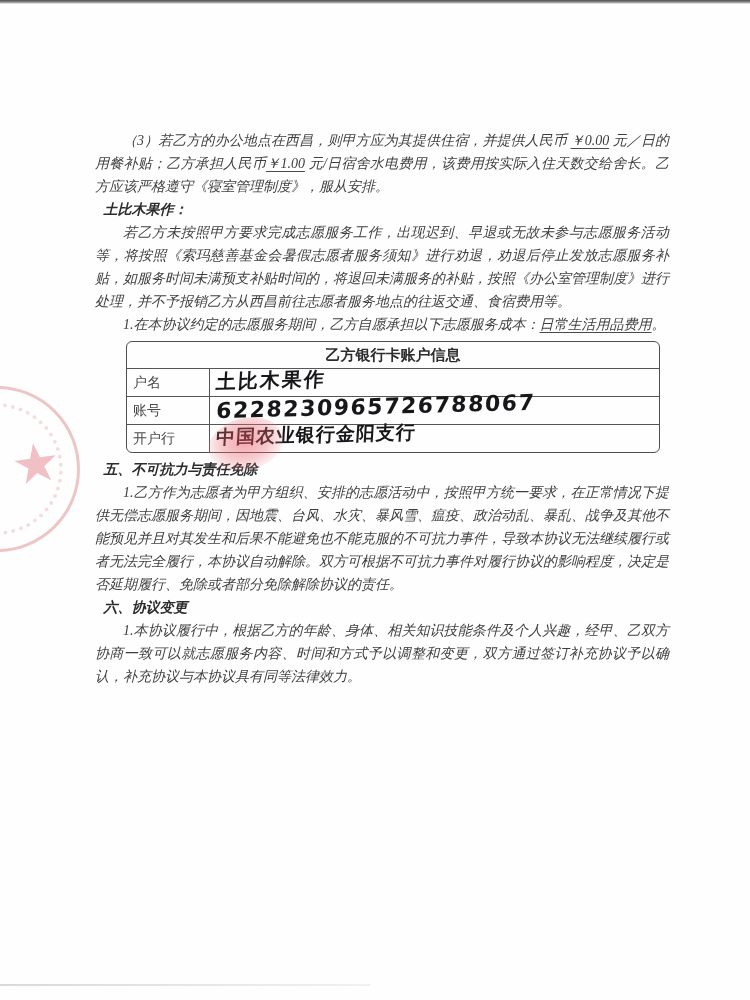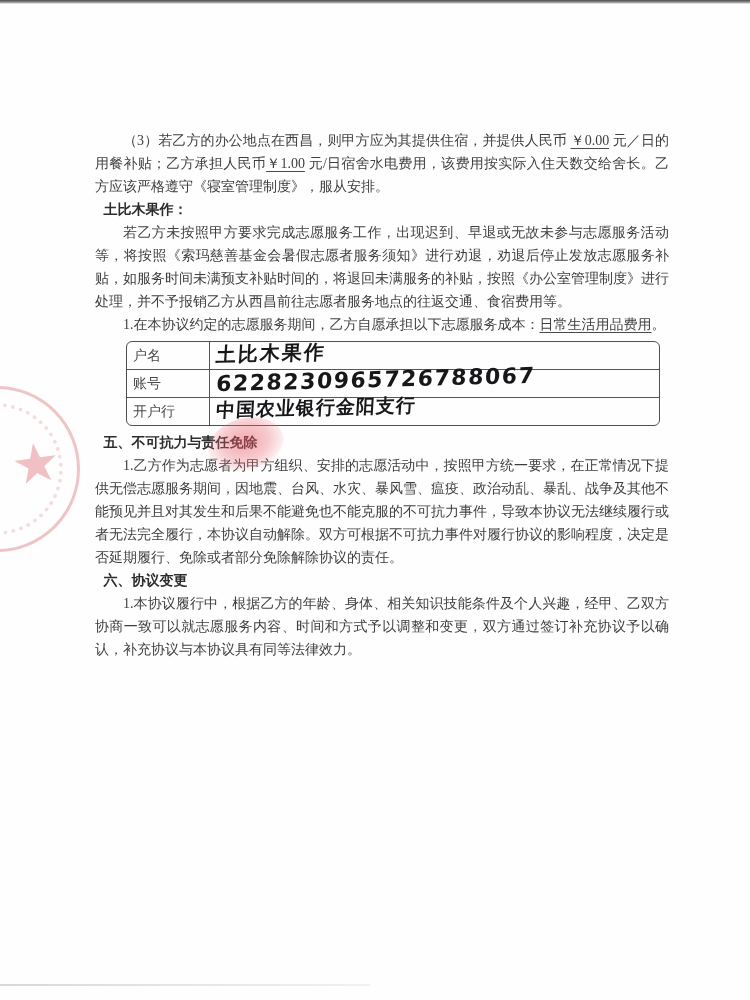--- a/index.html
+++ b/index.html
@@ -18,21 +18,21 @@
   }
   .scan-edge-bottom{
     position:absolute;left:0;top:984px;width:370px;height:2px;
     background:linear-gradient(to right,#cdd0d2,#eceeef);opacity:.8;
   }
   .content{
     position:absolute;left:95px;top:129px;width:574px;
     font-size:14px;line-height:23px;color:#3e3e40;
     text-align:justify;
   }
-  .content p{margin:0;text-indent:2em;}
+  .content p{margin:0;text-indent:2em;font-style:italic;}
   .content p.hd{font-weight:bold;color:#2c2c2e;text-indent:.6em;}
   .u{
     text-decoration:underline;text-underline-offset:3px;
     text-decoration-color:#4a4a4c;
   }
   
   .bank-table{
     margin:5px 0 5px 31px;width:534px;
     border:1.5px solid #4f4f52;border-radius:6px;
     border-collapse:separate;border-spacing:0;
@@ -100,20 +100,23 @@
 
     <p class="hd">土比木果作：</p>
 
     <p>若乙方未按照甲方要求完成志愿服务工作，出现迟到、早退或无故未参与志愿服务活动等，将按照《索玛慈善基金会暑假志愿者服务须知》进行劝退，劝退后停止发放志愿服务补贴，如服务时间未满预支补贴时间的，将退回未满服务的补贴，按照《办公室管理制度》进行处理，并不予报销乙方从西昌前往志愿者服务地点的往返交通、食宿费用等。</p>
 
     <p><span>1.在本协议约定的志愿服务期间，乙方自愿承担以下志愿服务成本：</span><span class="u">日常生活用品费用</span><span>。</span></p>
 
 
     <table class="bank-table">
       <tbody>
+          <tr>
+        <th colspan="2">乙方银行卡账户信息</th>
+      </tr>
       <tr class="mid">
         <td class="lbl">户名</td>
         <td><span class="hand hand-name">土比木果作</span></td>
       </tr>
       <tr class="mid">
         <td class="lbl">账号</td>
         <td><span class="hand hand-acct">6228230965726788067</span></td>
       </tr>
       <tr>
         <td class="lbl">开户行</td>

